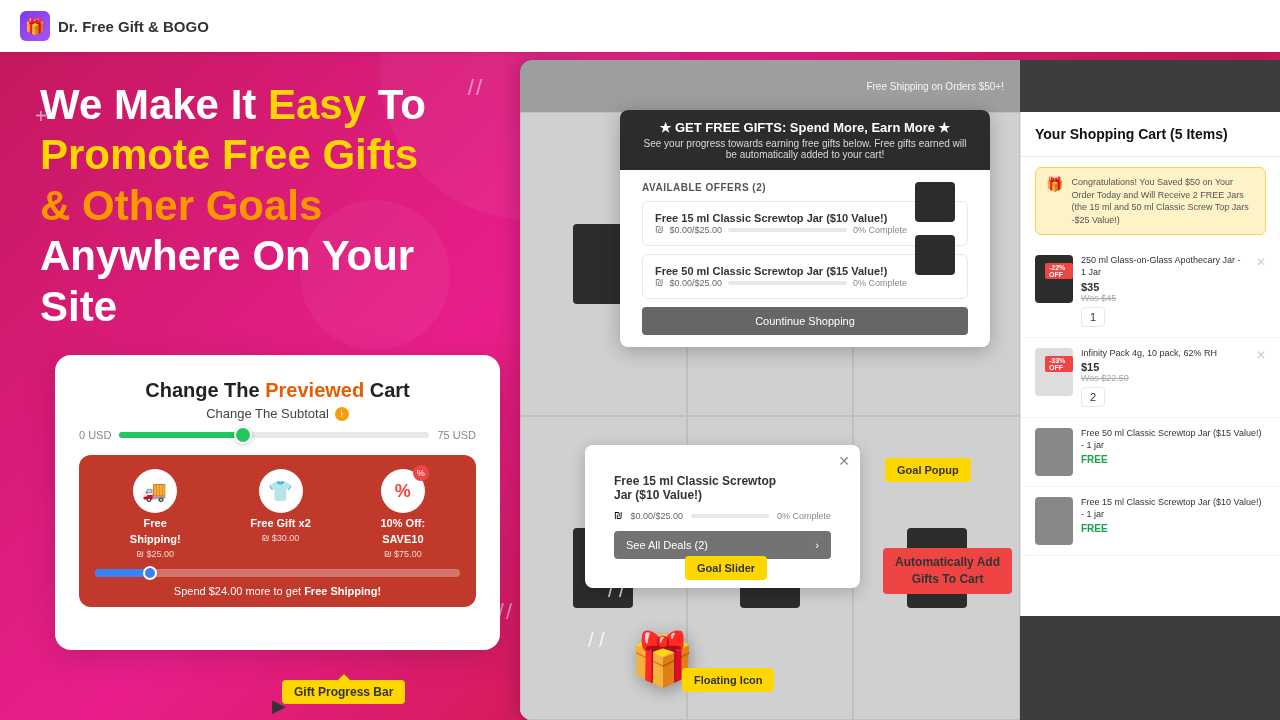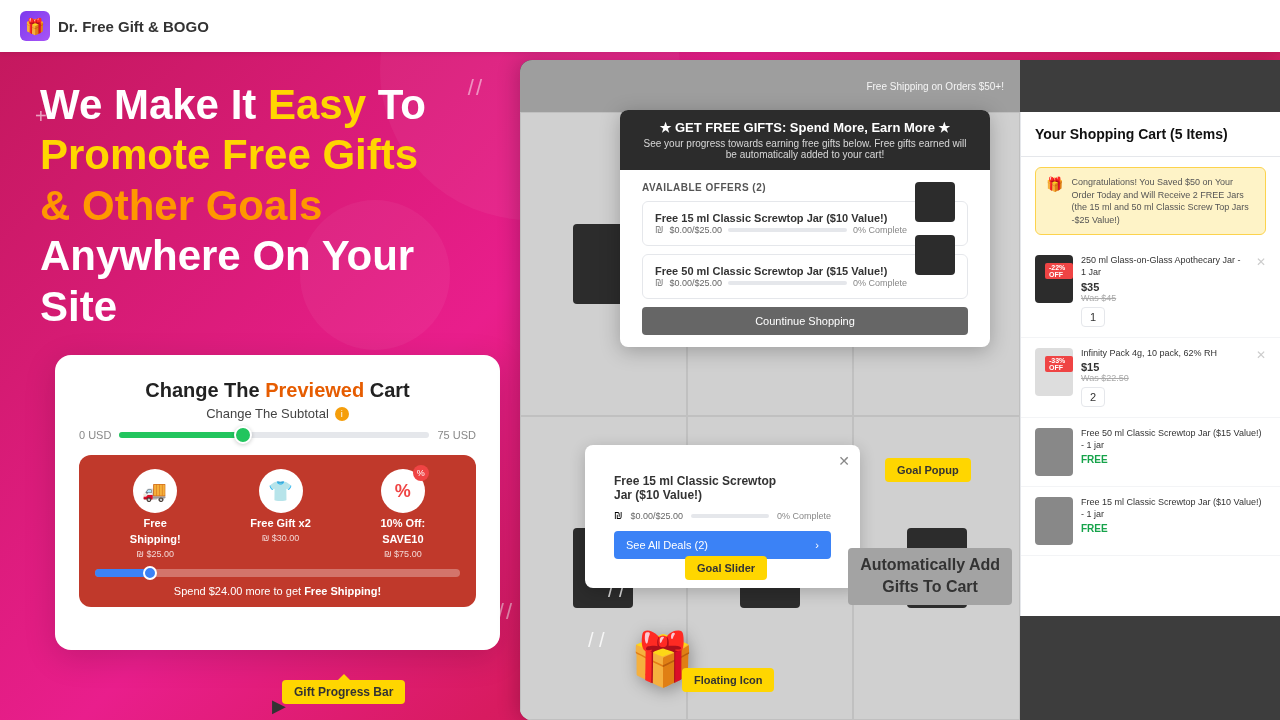--- a/index.html
+++ b/index.html
@@ -355,21 +355,21 @@
     .goal-slider-bar {
       flex: 1; height: 4px;
       background: #e5e7eb;
       border-radius: 2px;
     }
     .goal-slider-pct { font-size: 9px; color: #888; }
     .goal-slider-btn {
       display: flex;
       align-items: center;
       justify-content: space-between;
-      background: #3b82f6;
+      background: #737373;
       color: white;
       border: none;
       border-radius: 4px;
       padding: 8px 12px;
       font-size: 11px;
       cursor: pointer;
       width: 100%;
     }
     .goal-slider-close {
       position: absolute;
@@ -745,21 +745,21 @@
         <div class="cart-item-name">Free 15 ml Classic Screwtop Jar ($10 Value!) - 1 jar</div>
         <div class="cart-item-free">FREE</div>
       </div>
     </div>
   </div>
 
   <div style="position:absolute; top:398px; left:365px; background:#ffd600; color:#333; font-size:11px; font-weight:700; padding:6px 12px; border-radius:4px; z-index:30; white-space:nowrap;">Goal Popup</div>
 
   <div style="position:absolute; top:496px; left:165px; background:#ffd600; color:#333; font-size:11px; font-weight:700; padding:6px 12px; border-radius:4px; z-index:30; white-space:nowrap;">Goal Slider</div>
 
-  <div style="position:absolute; top:488px; right:268px; background:#a3a3a3; color:#333; font-size:16px; font-weight:700; padding:6px 12px; border-radius:4px; z-index:30; text-align:center; line-height:1.4; white-space:nowrap;">Automatically Add<br>Gifts To Cart</div>
+  <div style="position:absolute; top:488px; right:268px; background:#ef4444; color:#333; font-size:12px; font-weight:700; padding:6px 12px; border-radius:4px; z-index:30; text-align:center; line-height:1.4; white-space:nowrap;">Automatically Add<br>Gifts To Cart</div>
 
   <div class="floating-icon">
     <div class="floating-gift">🎁</div>
   </div>
 
   <div style="position:absolute; bottom:118px; left:88px; color:rgba(255,255,255,0.8); font-size:20px; font-weight:300;">/ /</div>
   <div style="position:absolute; bottom:68px; left:68px; color:rgba(255,255,255,0.8); font-size:20px; font-weight:300;">/ /</div>
 
   <div style="position:absolute; bottom:28px; left:162px; background:#ffd600; color:#333; font-size:11px; font-weight:700; padding:6px 12px; border-radius:4px; z-index:30; white-space:nowrap;">Floating Icon</div>
 

